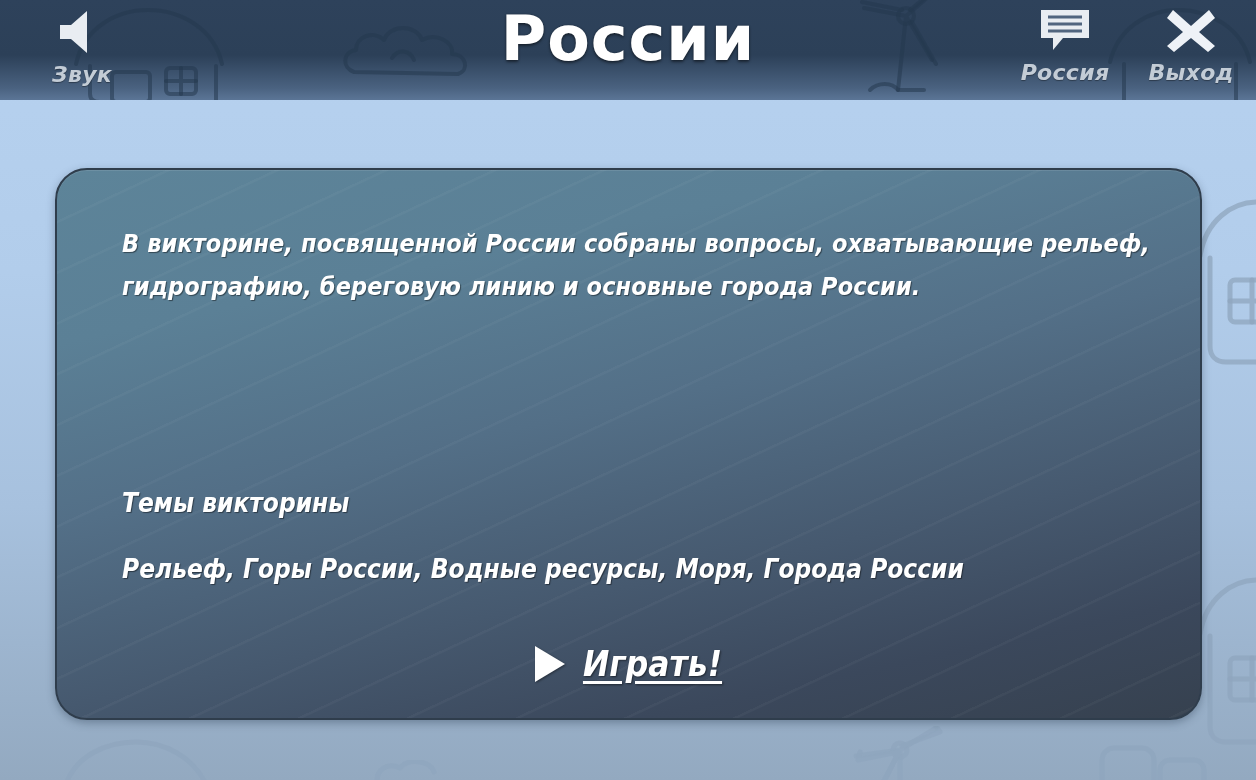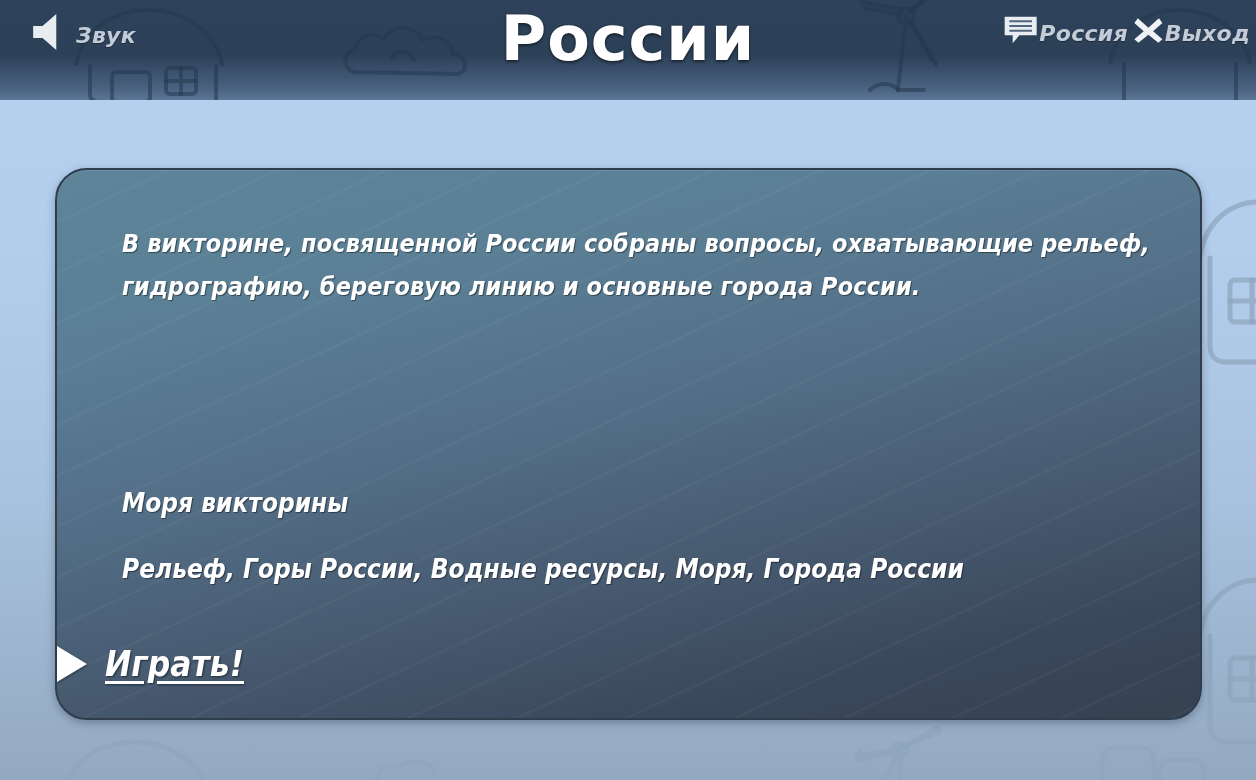--- a/index.html
+++ b/index.html
@@ -19,21 +19,21 @@
   
   .header {
     position:absolute; top:0; left:0; width:1256px; height:100px; z-index:5;
     background:linear-gradient(180deg,#2e425b 0%, #2c4058 55%, #4a6280 88%, #5b7596 100%);
     overflow:hidden;
   }
   .header-doodles { position:absolute; inset:0; pointer-events:none; }
   .header-doodles svg { position:absolute; }
 
   .hdr-btn {
-    position:absolute; z-index:6; display:flex; flex-direction:row;
+    position:absolute; z-index:6; display:flex; flex-direction:column;
     align-items:center; justify-content:space-between; cursor:pointer; user-select:none;
   }
   .hdr-label {
     font-family:"DejaVu Sans", sans-serif;
     font-style:italic; font-weight:bold; font-size:22px; color:#c3ccd6;
     letter-spacing:.3px; line-height:1; text-shadow:0 1px 1px rgba(0,0,0,.35);
   }
   .hdr-icon { display:block; }
 
   #sound-btn { left:28px; top:8px; width:108px; }
@@ -82,21 +82,21 @@
   }
   .topics-list {
     margin-top:36px;
     font-family:"DejaVu Sans Condensed","DejaVu Sans", sans-serif;
     font-style:italic; font-weight:bold; color:#ffffff; font-size:26px;
     text-shadow:1px 1px 1px rgba(0,0,0,.45);
   }
 
   .play-row {
     position:absolute; left:0; bottom:34px; width:100%;
-    display:flex; align-items:center; justify-content:flex-start; gap:18px;
+    display:flex; align-items:center; justify-content:center; gap:18px;
     z-index:3; cursor:pointer; user-select:none;
   }
   .play-tri {
     width:0; height:0; border-left:30px solid #ffffff;
     border-top:18px solid transparent; border-bottom:18px solid transparent;
     filter:drop-shadow(1px 1px 1px rgba(0,0,0,.4));
   }
   .play-label {
     font-family:"DejaVu Sans Condensed","DejaVu Sans", sans-serif;
     font-style:italic; font-weight:bold; font-size:35px; color:#ffffff;
@@ -193,21 +193,21 @@
 </div>
 
 <div class="panel">
   <div class="panel-sheen"></div>
   <div class="panel-inner">
     <div class="quiz-text">
       <p>В викторине, посвященной России собраны вопросы, охватывающие рельеф,</p>
       <p>гидрографию, береговую линию и основные города России.</p>
     </div>
 
-    <div class="topics-head">Моря викторины</div>
+    <div class="topics-head">Темы викторины</div>
     <div class="topics-list">Рельеф, Горы России, Водные ресурсы, Моря, Города России</div>
   </div>
 
   <div class="play-row">
     <span class="play-tri"></span>
     <span class="play-label">Играть!</span>
   </div>
 </div>
 
 </body></html>

